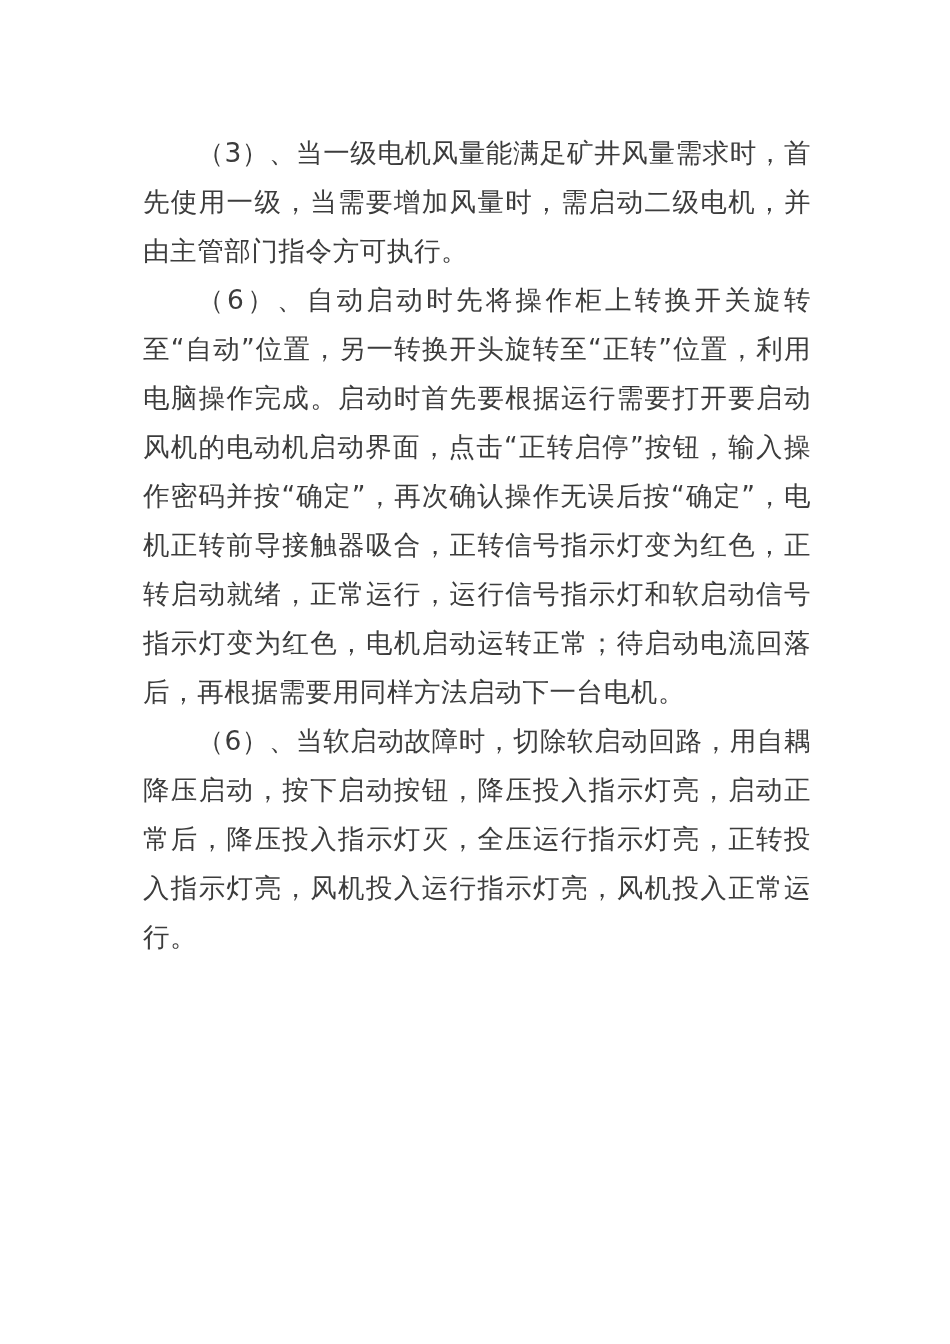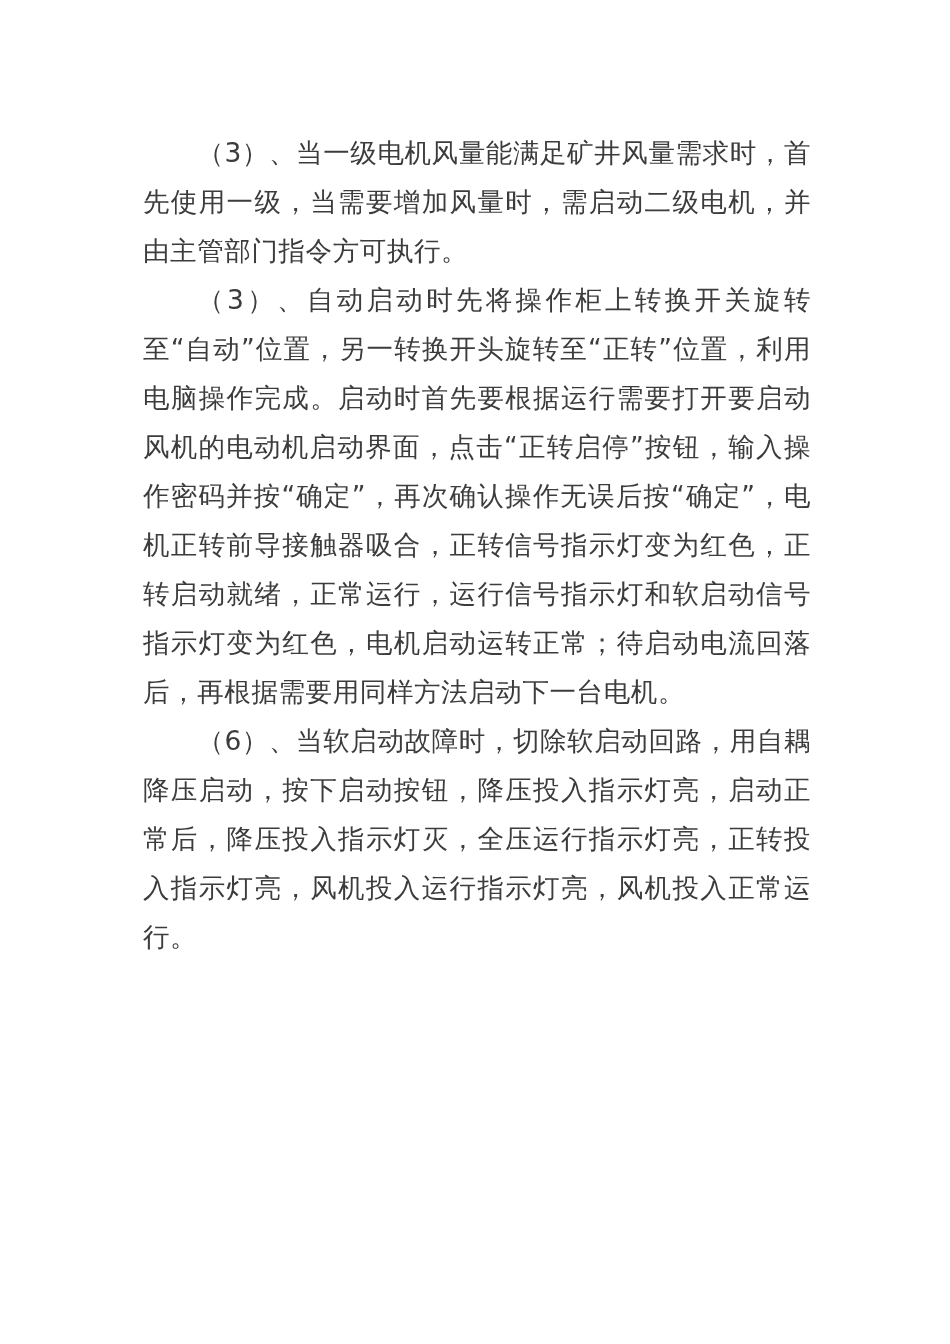--- a/index.html
+++ b/index.html
@@ -51,20 +51,20 @@
 </style>
 </head>
 <body>
 
 <div id="page">
 
   <div id="doc-body">
 
     <p class="para indent">（3）、当一级电机风量能满足矿井风量需求时，首先使用一级，当需要增加风量时，需启动二级电机，并由主管部门指令方可执行。</p>
 
-    <p class="para indent">（3）、自动启动时先将操作柜上转换开关旋转至“自动”位置，另一转换开头旋转至“正转”位置，利用电脑操作完成。启动时首先要根据运行需要打开要启动风机的电动机启动界面，点击“正转启停”按钮，输入操作密码并按“确定”，再次确认操作无误后按“确定”，电机正转前导接触器吸合，正转信号指示灯变为红色，正转启动就绪，正常运行，运行信号指示灯和软启动信号指示灯变为红色，电机启动运转正常；待启动电流回落后，再根据需要用同样方法启动下一台电机。</p>
+    <p class="para indent">（6）、自动启动时先将操作柜上转换开关旋转至“自动”位置，另一转换开头旋转至“正转”位置，利用电脑操作完成。启动时首先要根据运行需要打开要启动风机的电动机启动界面，点击“正转启停”按钮，输入操作密码并按“确定”，再次确认操作无误后按“确定”，电机正转前导接触器吸合，正转信号指示灯变为红色，正转启动就绪，正常运行，运行信号指示灯和软启动信号指示灯变为红色，电机启动运转正常；待启动电流回落后，再根据需要用同样方法启动下一台电机。</p>
 
 
     <p class="para indent">（6）、当软启动故障时，切除软启动回路，用自耦降压启动，按下启动按钮，降压投入指示灯亮，启动正常后，降压投入指示灯灭，全压运行指示灯亮，正转投入指示灯亮，风机投入运行指示灯亮，风机投入正常运行。</p>
 
   </div>
 
 </div>
 
 </body></html>

